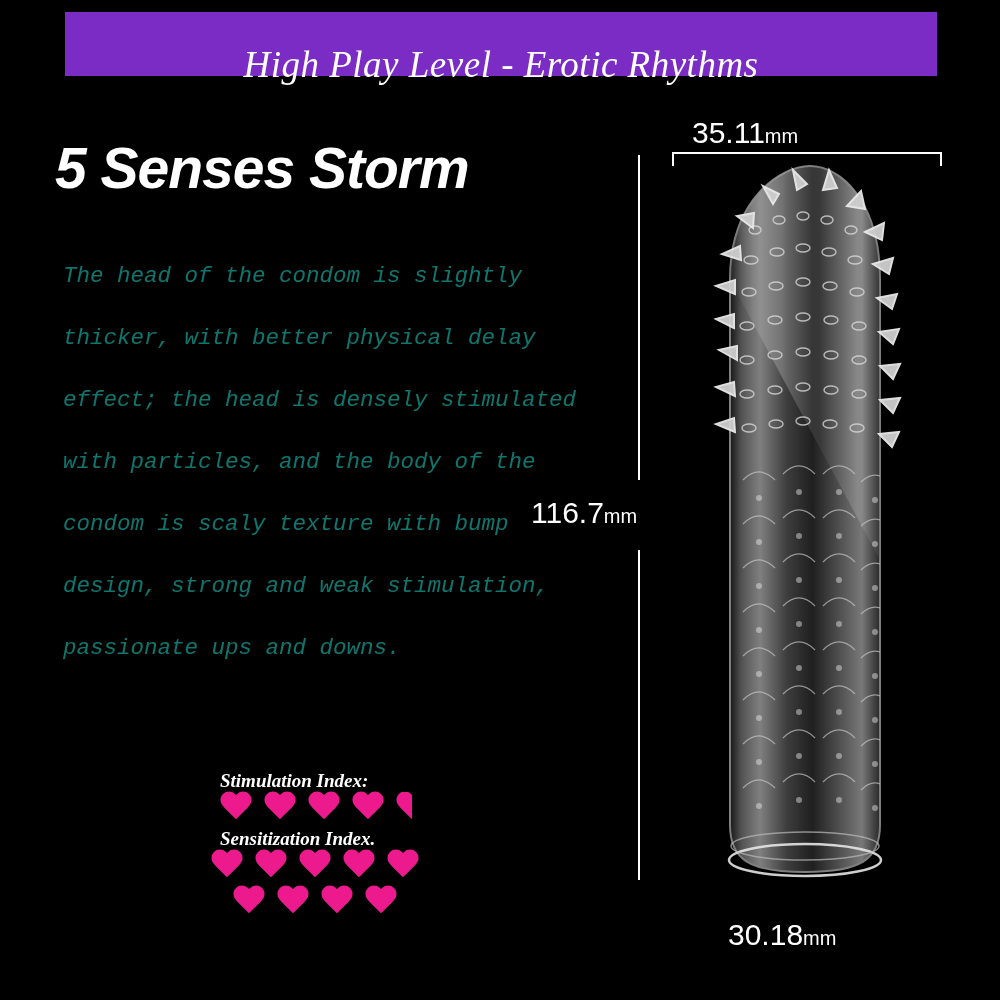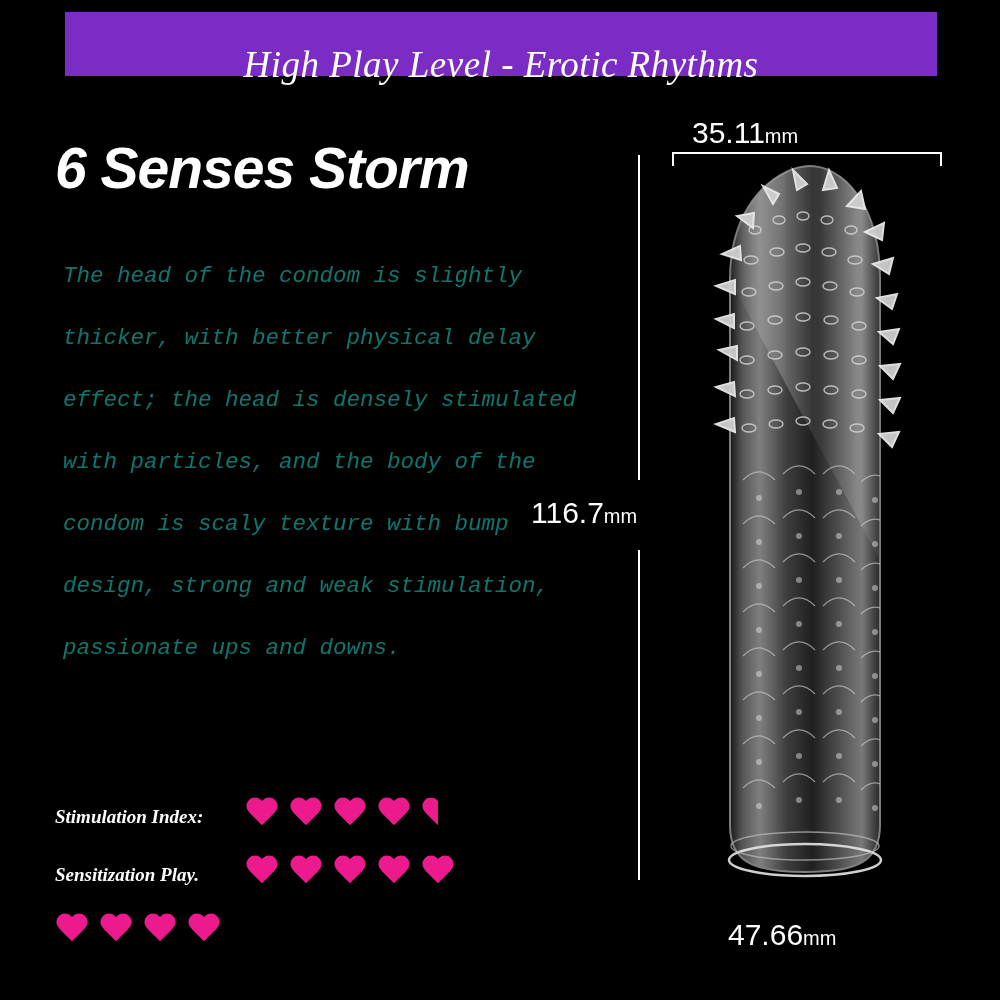--- a/index.html
+++ b/index.html
@@ -67,22 +67,23 @@
 
   
   .indices {
     position: absolute;
     left: 55px;
     top: 770px;
     width: 520px;
   }
   .index-row {
     display: flex;
-    align-items: flex-end;
+    align-items: center;
     height: 58px;
+    flex-direction: column;
   }
   .index-label {
     font-family: "Liberation Serif", serif;
     font-style: italic;
     font-weight: bold;
     font-size: 19px;
     color: #ffffff;
     width: 190px;
     white-space: nowrap;
   }
@@ -212,39 +213,39 @@
   .sleeve-svg { display: block; }
 </style>
 </head>
 <body>
 
 <div class="banner">
   <span class="banner-text">High Play Level - Erotic Rhythms</span>
 </div>
 
 <div class="left-col">
-  <h1 class="headline">6 Senses Storm</h1>
+  <h1 class="headline">5 Senses Storm</h1>
   <p class="para">The head of the condom is slightly thicker, with better physical delay effect; the head is densely stimulated with particles, and the body of the condom is scaly texture with bump design, strong and weak stimulation, passionate ups and downs.</p>
 </div>
 
 <div class="indices">
 
   <div class="index-row">
     <span class="index-label">Stimulation Index:</span>
     <span class="hearts">
       <span class="heart"></span>
       <span class="heart"></span>
       <span class="heart"></span>
       <span class="heart"></span>
       <span class="heart half"></span>
     </span>
   </div>
 
   <div class="index-row">
-    <span class="index-label">Sensitization Play.</span>
+    <span class="index-label">Sensitization Index.</span>
     <span class="hearts">
       <span class="heart"></span>
       <span class="heart"></span>
       <span class="heart"></span>
       <span class="heart"></span>
       <span class="heart"></span>
     </span>
   </div>
 
   <div class="index-row">
@@ -265,21 +266,21 @@
 <div class="dim-top-tick-l"></div>
 <div class="dim-top-tick-r"></div>
 
 <div class="dim-side-line"></div>
 <div class="dim-side-gap"></div>
 <div class="dim-side-label">
   <span>116.7</span><span class="unit">mm</span>
 </div>
 
 <div class="dim-bottom-label">
-  <span>47.66</span><span class="unit">mm</span>
+  <span>30.18</span><span class="unit">mm</span>
 </div>
 
 <div class="sleeve-wrap">
   <svg class="sleeve-svg" width="280" height="725" viewBox="0 0 280 725">
     <defs>
       <linearGradient id="bodyGrad" x1="0" y1="0" x2="1" y2="0">
         <stop offset="0%" stop-color="#2b2b2b"></stop>
         <stop offset="8%" stop-color="#9a9a9a"></stop>
         <stop offset="20%" stop-color="#e8e8e8"></stop>
         <stop offset="38%" stop-color="#6f6f6f"></stop>

